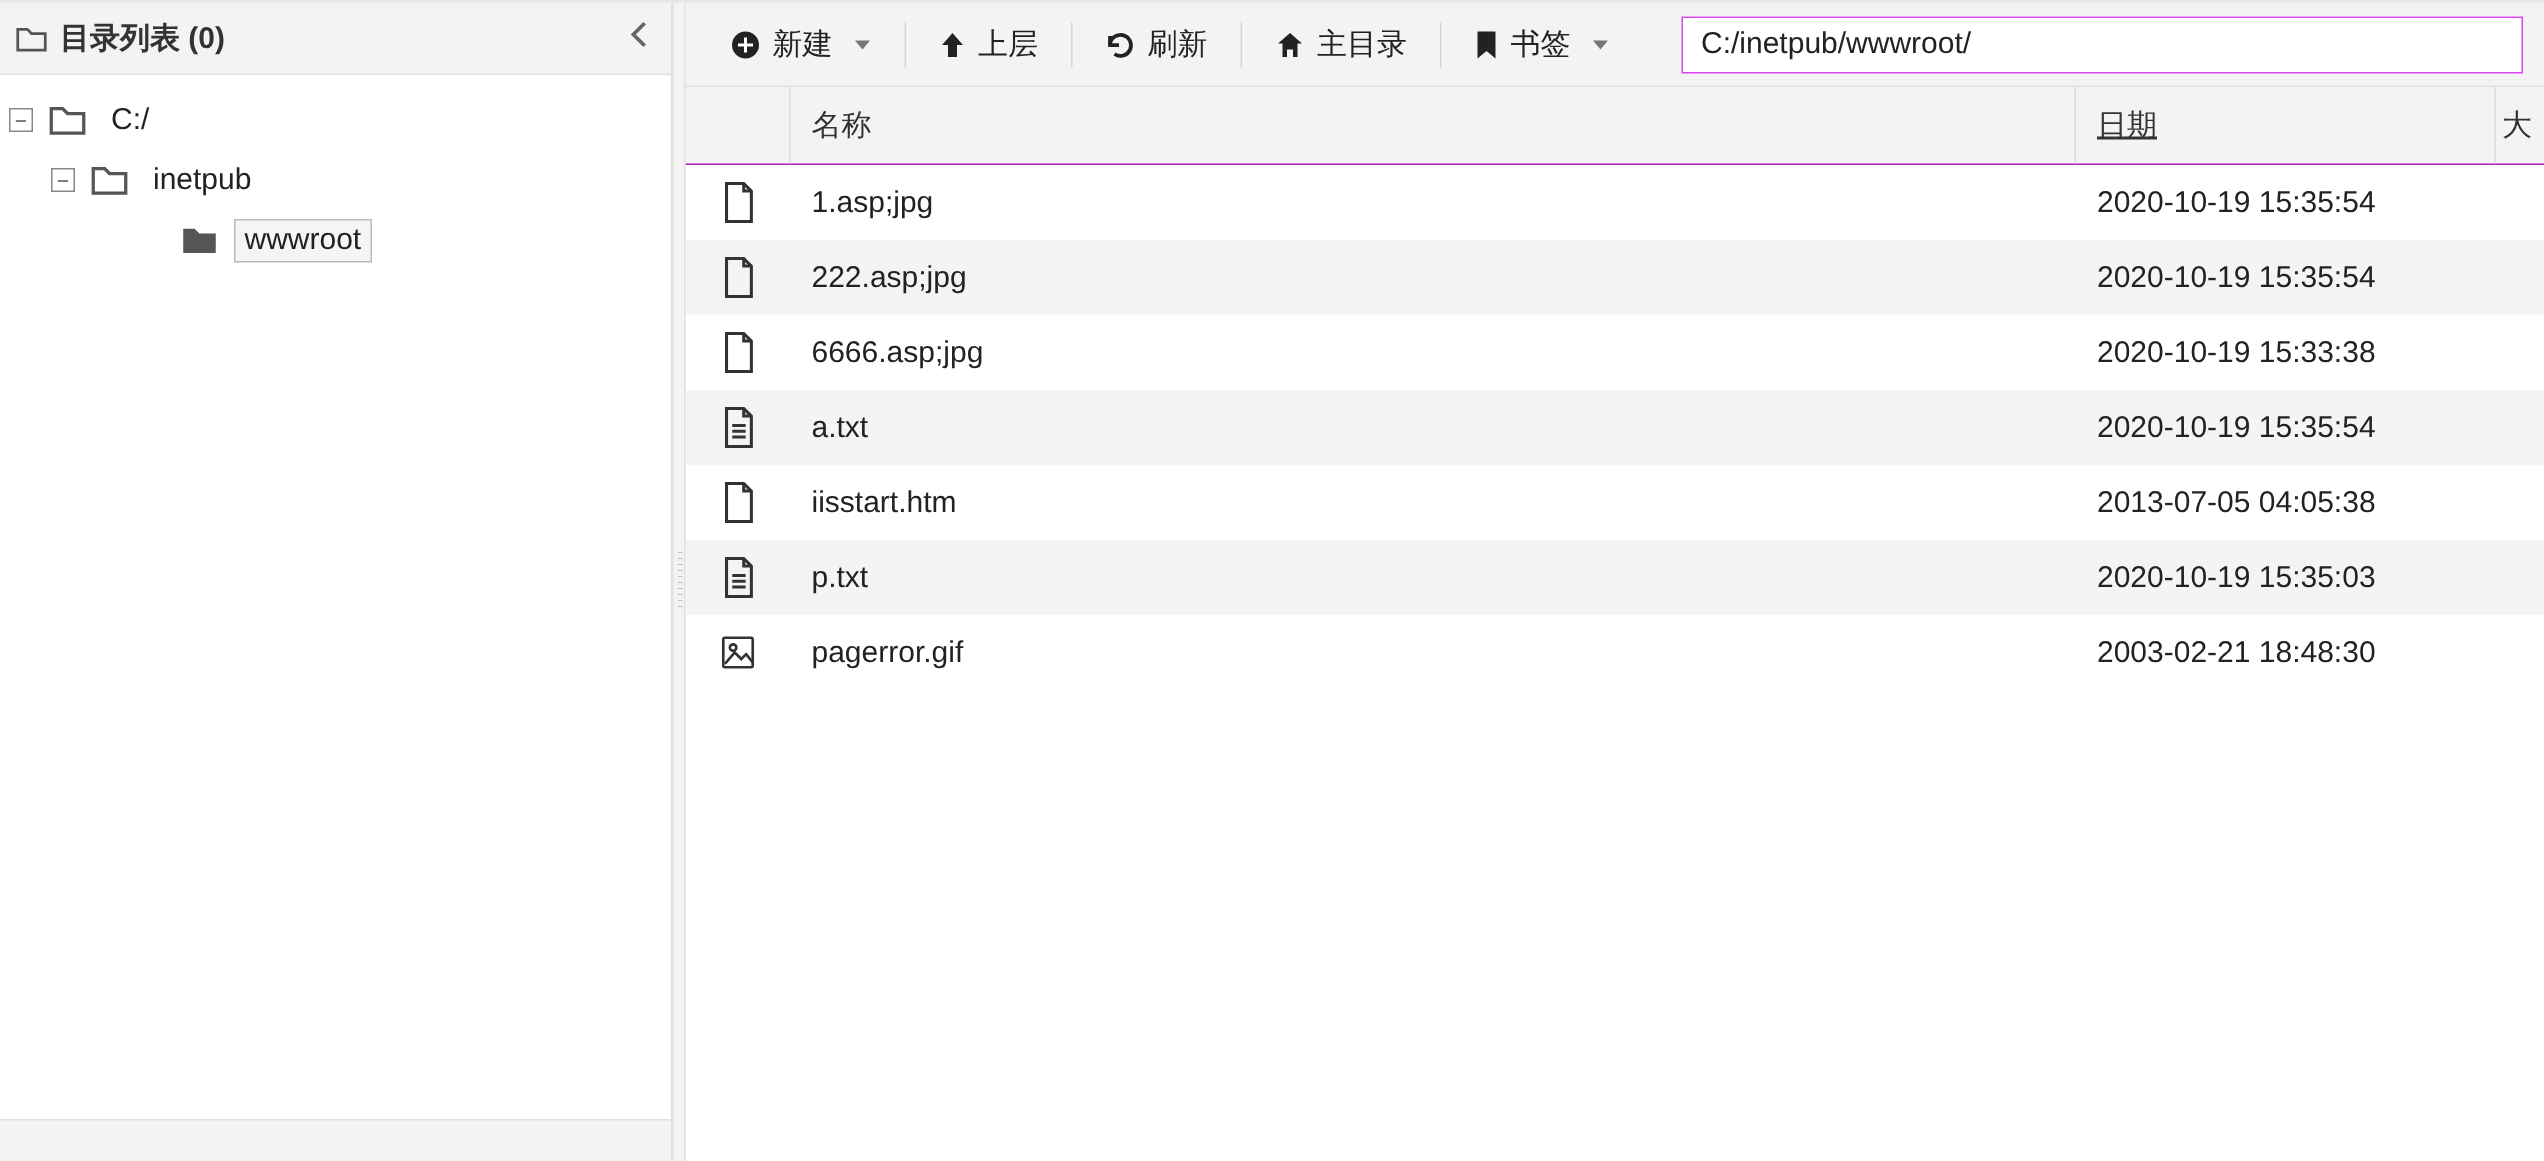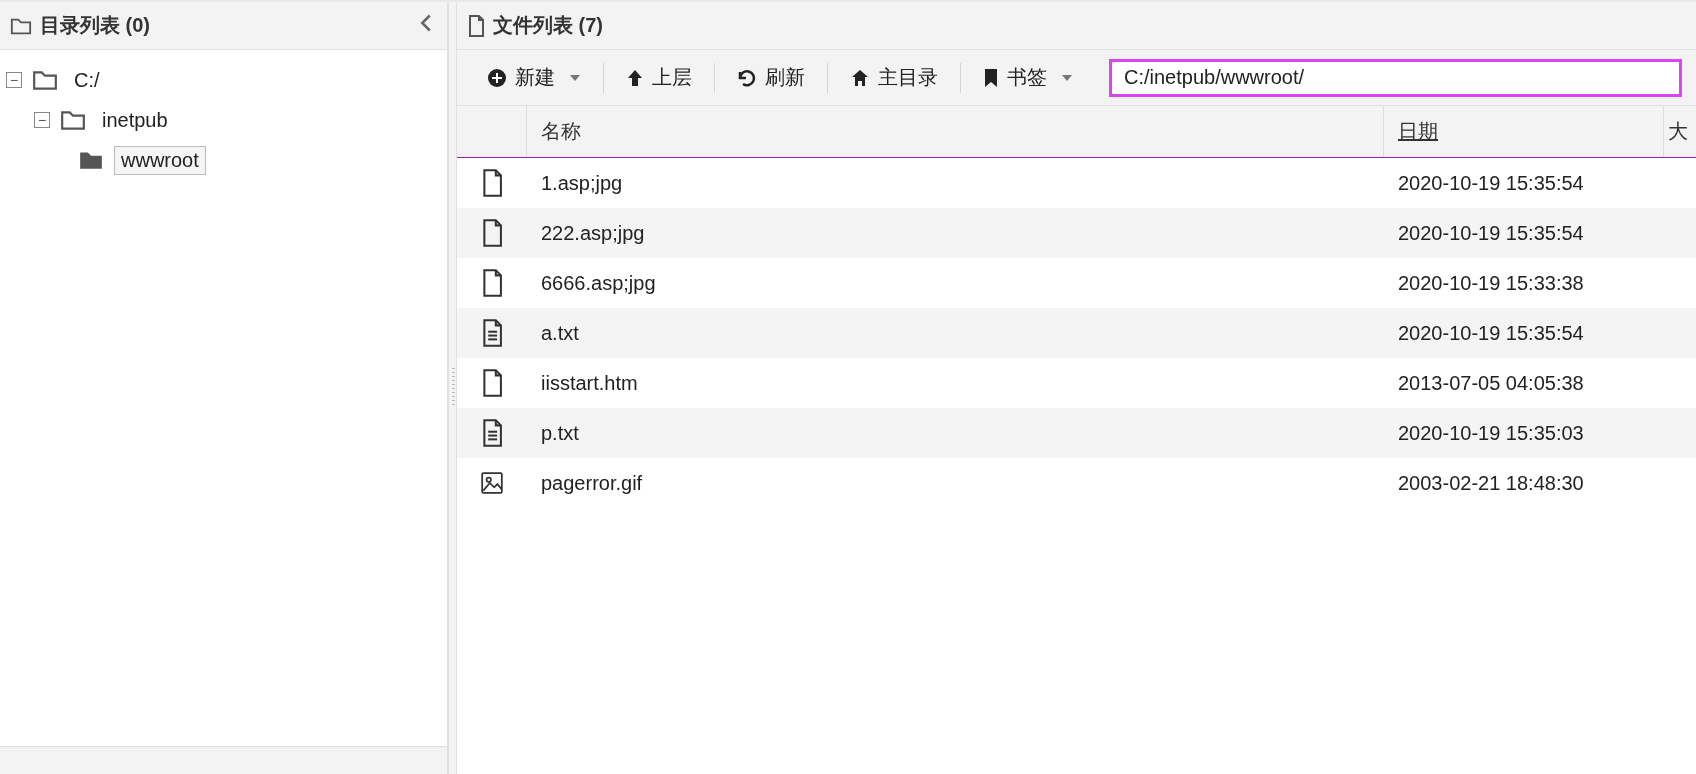--- a/index.html
+++ b/index.html
@@ -140,22 +140,22 @@
     background: #d5d5d5;
     margin: 0 6px;
   }
   .tb-caret {
     margin-left: 6px;
     color: #777;
   }
   .path-input {
     flex: 1 1 auto;
     height: 38px;
-    margin-left: 20px;
-    border: 3px solid #d946ef;
+    margin-left: 32px;
+    border: 1px solid #d946ef;
     background: #fff;
     font-size: 20px;
     padding: 0 12px;
     color: #222;
   }
   
   .grid-header {
     display: flex;
     background: #f3f3f3;
     border-bottom: 1px solid #a21caf;
@@ -234,21 +234,21 @@
                 <span class="tree-toggle">−</span>
                 <span class="ico folder-outline-icon">
                   <svg width="26" height="22" viewBox="0 0 24 20" fill="none" stroke="#555" stroke-width="2">
                       <path d="M2 3 H9 L12 6 H22 V18 H2 Z"></path>
                     </svg>
                 </span>
                 <span class="tree-label">inetpub</span>
               </div>
               <ul>
                 <li>
-                  <div class="tree-row" style="padding-left:78px;">
+                  <div class="tree-row" style="padding-left:120px;">
                     <span class="ico folder-solid-icon">
                       <svg width="26" height="22" viewBox="0 0 24 20" fill="#555">
                           <path d="M2 3 H9 L12 6 H22 V18 H2 Z"></path>
                         </svg>
                     </span>
                     <span class="tree-label selected">wwwroot</span>
                   </div>
                 </li>
               </ul>
             </li>
@@ -257,29 +257,20 @@
       </ul>
     </div>
 
     <div class="left-footer"></div>
   </div>
 
   <div class="splitter"></div>
 
   <div class="right-panel">
 
-    <div class="panel-header">
-      <span class="ico">
-        <svg width="18" height="22" viewBox="0 0 18 22" fill="none" stroke="#555" stroke-width="2">
-            <path d="M3 1 H12 L16 5 V21 H3 Z"></path>
-            <path d="M12 1 V5 H16"></path>
-          </svg>
-      </span>
-      <span id="file-title">文件列表 (7)</span>
-    </div>
 
     <div class="toolbar">
       <div class="tb-btn">
         <span class="ico">
           <svg width="20" height="20" viewBox="0 0 20 20" fill="#222">
               <circle cx="10" cy="10" r="9"></circle>
               <path d="M10 5 V15 M5 10 H15" stroke="#fff" stroke-width="2"></path>
             </svg>
         </span>
         <span>新建</span>

